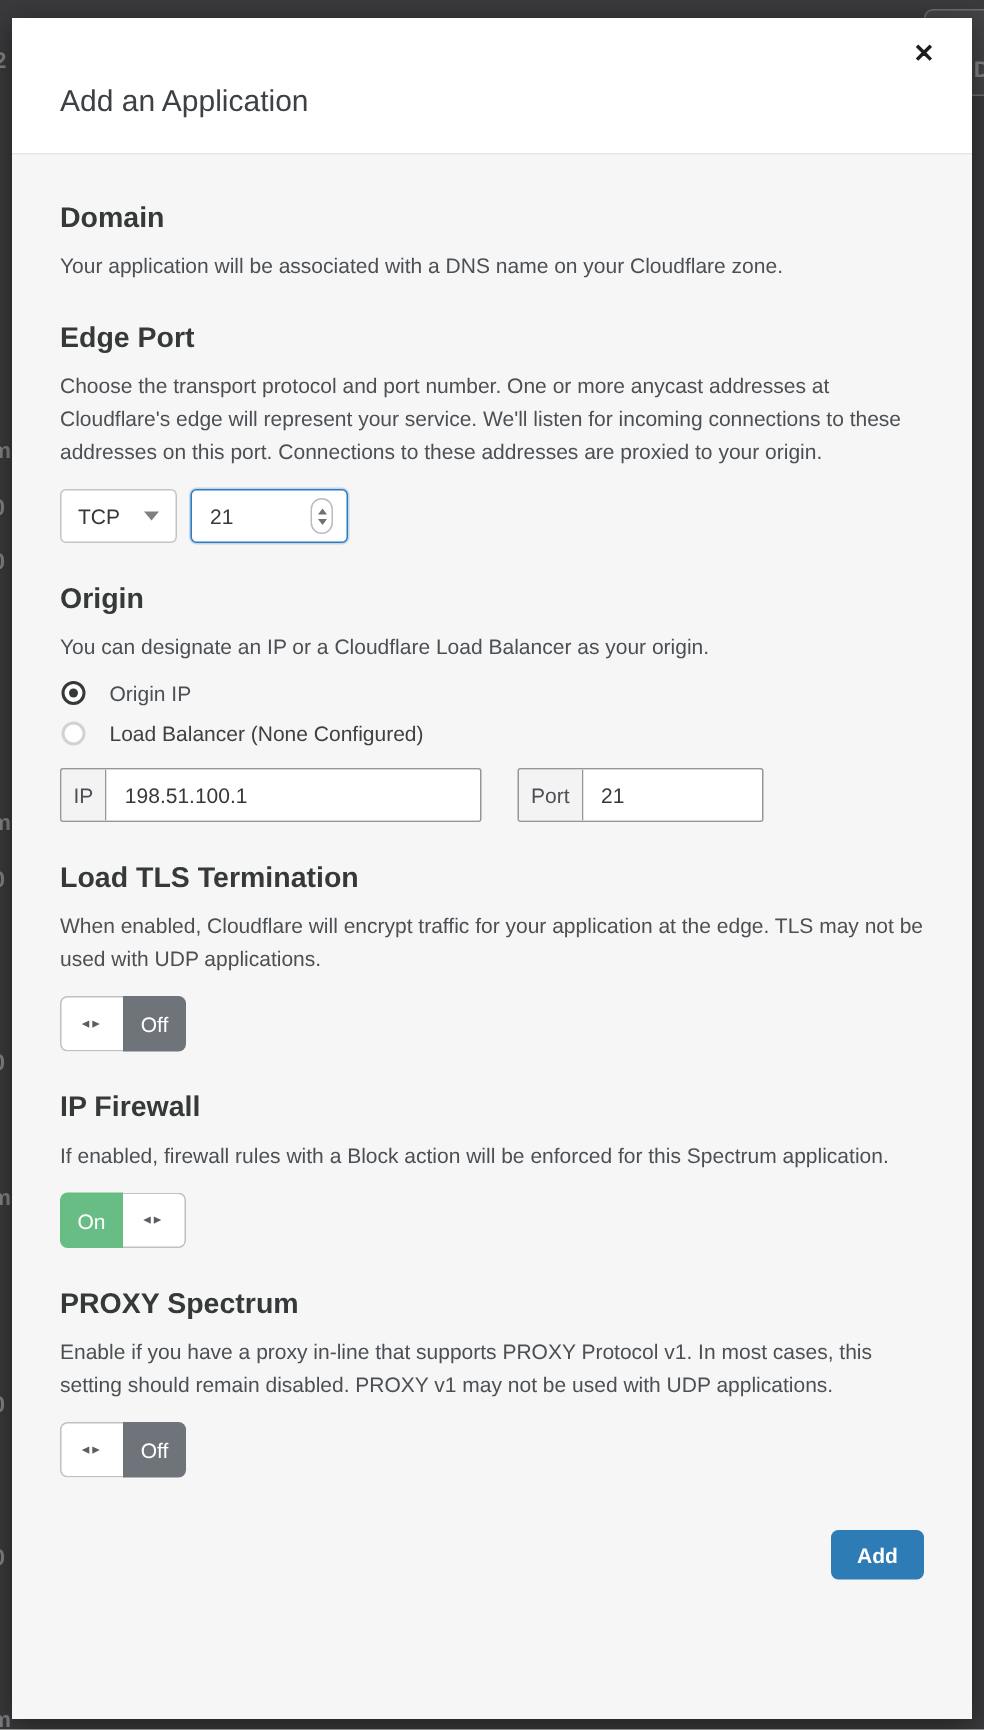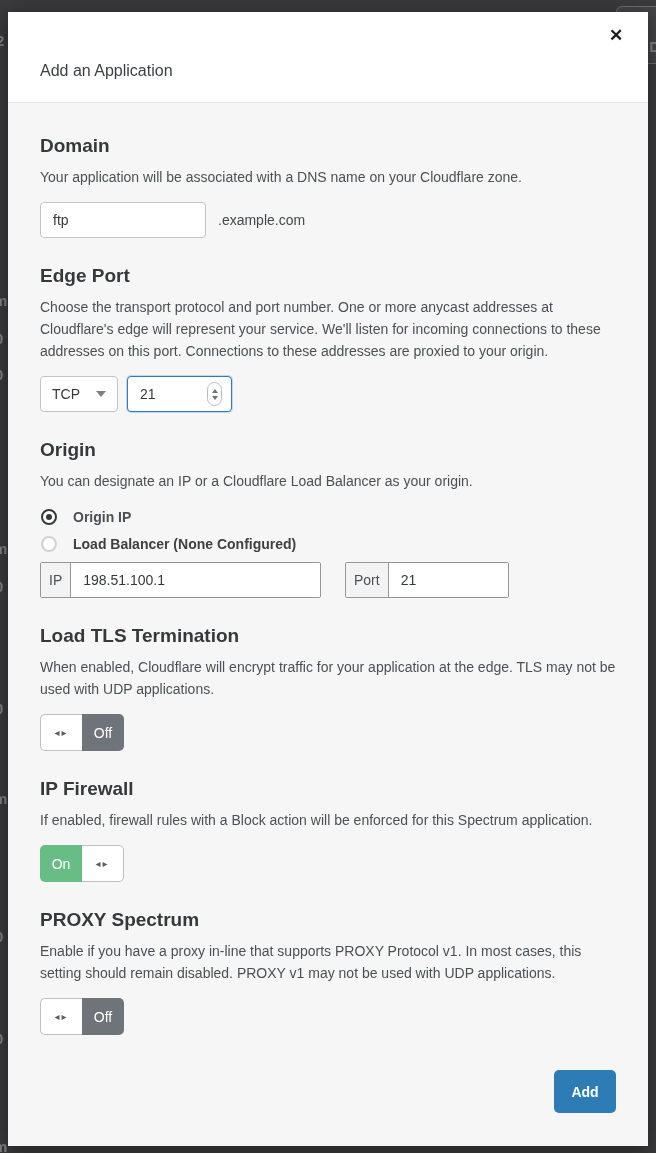--- a/index.html
+++ b/index.html
@@ -41,21 +41,21 @@
   }
   .modal-header {
     position: relative;
     background: #ffffff;
     height: 91px;
     padding: 0 32px;
     border-bottom: 1px solid #e4e4e4;
     display: flex; align-items: flex-end;
   }
   .modal-title {
-    font-size: 16px;
+    font-size: 20px;
     font-weight: normal;
     color: #3d4144;
     padding-bottom: 22px;
   }
   .close-btn {
     position: absolute;
     top: 12px; right: 20px;
     width: 24px; height: 24px;
     border: none; background: transparent;
     font-size: 17px; font-weight: bold;
@@ -144,24 +144,23 @@
   }
   .stepper .down {
     width: 0; height: 0;
     border-left: 3.5px solid transparent;
     border-right: 3.5px solid transparent;
     border-top: 4px solid #6d7174;
   }
 
   
   .radio-row {
-    display: flex; align-items: flex-end;
+    display: flex; align-items: center;
     height: 27px;
     cursor: pointer;
-    font-weight: bold;
   }
   .radio-circle {
     width: 16px; height: 16px;
     border-radius: 50%;
     border: 2px solid #36393a;
     margin-left: 1px; margin-right: 16px;
     position: relative;
     background: #fff;
     flex: none;
   }
@@ -232,21 +231,21 @@
   .toggle.off .seg.label-seg { background: #6f747a; border-radius: 0 5px 5px 0; }
   .toggle.on .seg.label-seg { background: #68bd85; border-radius: 5px 0 0 5px; }
   .toggle.on .seg.icon-seg { border-radius: 0 5px 5px 0; border-left: none; }
 
   
   .footer-row {
     display: flex; justify-content: flex-end;
     padding: 8px 0 0 0;
   }
   .add-btn {
-    min-width: 62px; height: 43px;
+    min-width: 62px; height: 33px;
     background: #2d7cb5;
     color: #fff;
     border: none;
     border-radius: 5px;
     font-family: inherit;
     font-size: 14px;
     font-weight: bold;
     padding: 0 14px;
     cursor: pointer;
   }
@@ -273,24 +272,20 @@
   <div class="modal-header">
     <h2 class="modal-title">Add an Application</h2>
     <button class="close-btn">✕</button>
   </div>
 
   <div class="modal-body">
 
     <div class="section">
       <h3>Domain</h3>
       <p>Your application will be associated with a DNS name on your Cloudflare zone.</p>
-      <div class="domain-row">
-        <input class="text-input" type="text" value="ftp" style="">
-        <span class="suffix-label">.example.com</span>
-      </div>
     </div>
 
     <div class="section">
       <h3>Edge Port</h3>
       <p>Choose the transport protocol and port number. One or more anycast addresses at Cloudflare's edge will represent your service. We'll listen for incoming connections to these addresses on this port. Connections to these addresses are proxied to your origin.</p>
       <div class="edgeport-row">
         <div class="select-box">
           <span>TCP</span>
           <span class="chevron-down"></span>
         </div>

